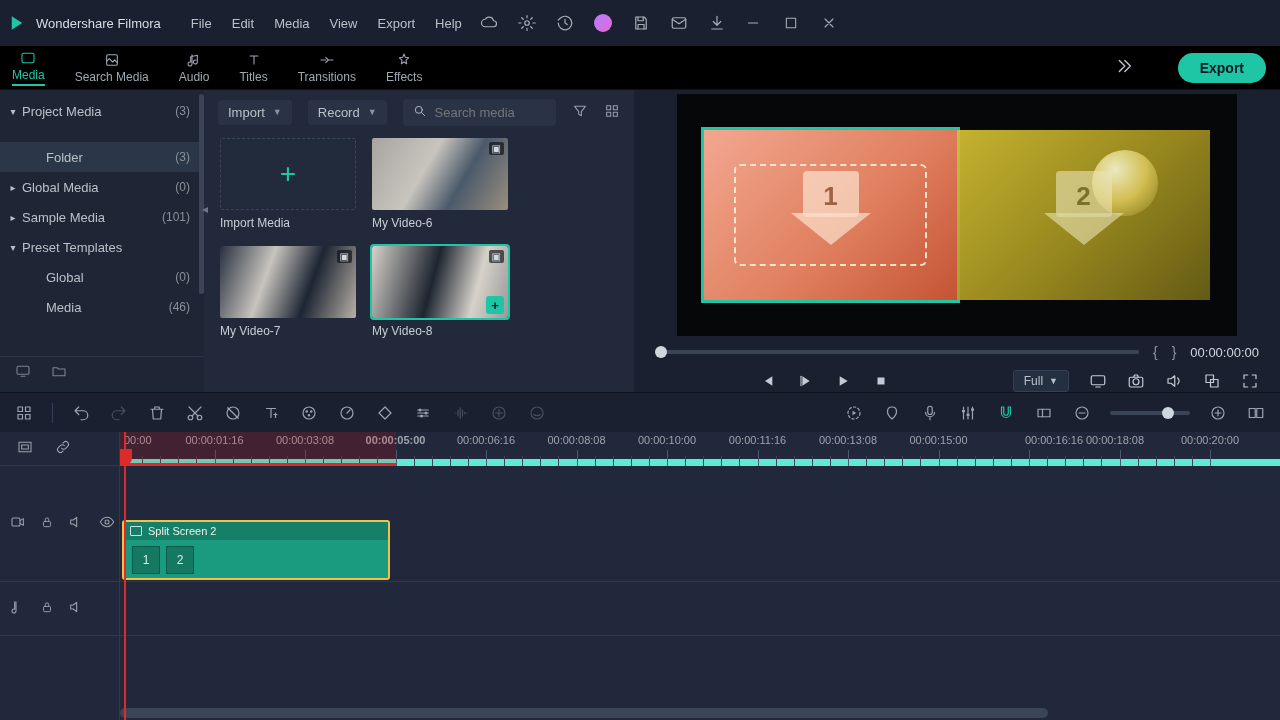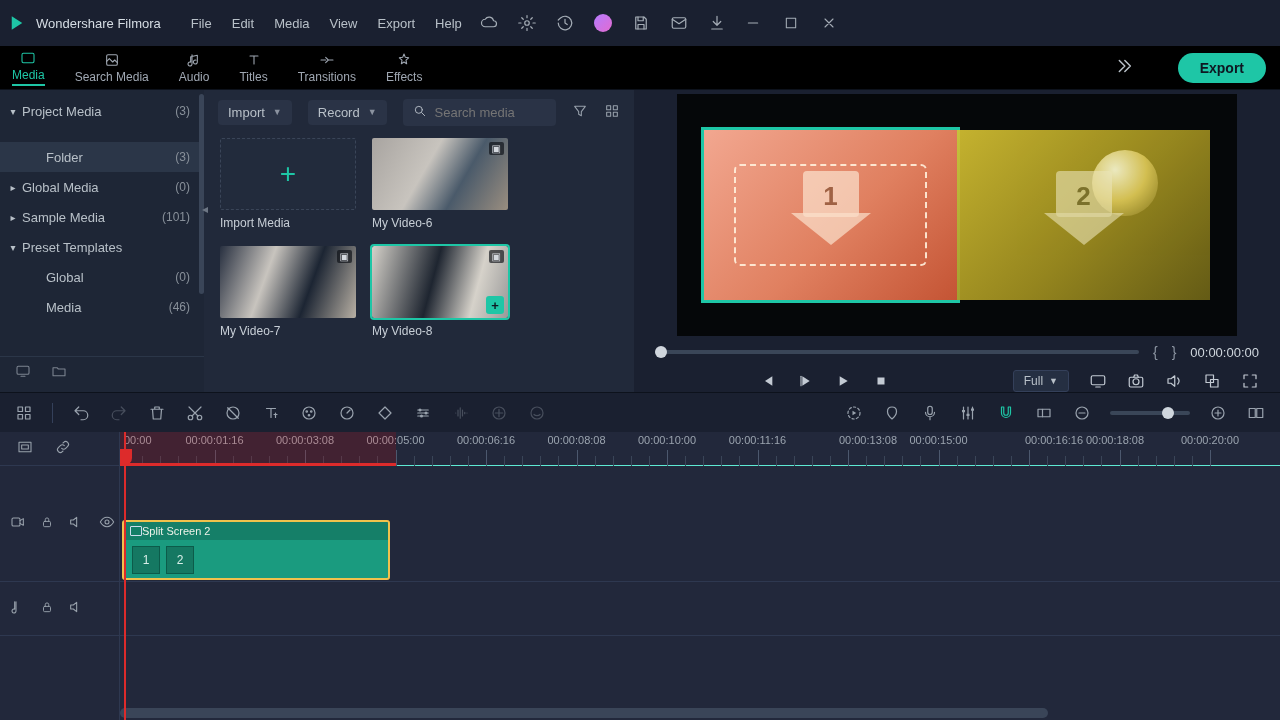--- a/index.html
+++ b/index.html
@@ -100,34 +100,34 @@
 .zoom-knob { position:absolute; right:16px; top:-4px; width:12px; height:12px; border-radius:50%; background:#cfd6dd; }
 
 
 .timeline { height:288px; background:#22283b; position:relative; display:flex; }
 .track-head { width:120px; background:#22283b; border-right:1px solid #2e3850; }
 .th-top { height:34px; display:flex; align-items:center; gap:20px; padding-left:16px; border-bottom:1px solid #2e3850; }
 .th-video { height:116px; display:flex; align-items:center; gap:14px; padding-left:10px; border-bottom:1px solid #2e3850; }
 .th-audio { height:54px; display:flex; align-items:center; gap:14px; padding-left:10px; border-bottom:1px solid #2e3850; }
 .th-ic { color:#99a2ac; cursor:pointer; font-size:13px; }
 .tracks { flex:1; position:relative; overflow:hidden; }
-.ruler { height:34px; border-bottom:1px solid #5eead4; position:relative; }
+.ruler { height:34px; border-bottom:7px solid #5eead4; position:relative; }
 .rlabel { position:absolute; top:2px; font-size:11px; color:#9ba4af; transform:translateX(-50%); }
 .rlabel:first-child { transform:none; }
 .tick-major { position:absolute; top:18px; width:1px; height:16px; background:#4c586e; }
 .tick-minor { position:absolute; top:24px; width:1px; height:10px; background:#3a4558; }
 .red-region { position:absolute; top:0; left:0; height:34px; background:rgba(255,0,0,.15); border-bottom:3px solid #dd2b2b; }
 .playhead { position:absolute; top:0; bottom:0; width:2px; background:#dd2b2b; z-index:5; }
 .playhead .cap { position:absolute; top:17px; left:-6px; width:14px; height:16px; background:#dd2b2b; border-radius:0 0 7px 7px; }
 .trackrow { height:116px; position:relative; border-bottom:1px solid #2e3850; }
 .trackrow.audio { height:54px; }
 .hscroll { position:absolute; left:0; bottom:2px; height:10px; width:928px; background:#3a4558; border-radius:5px; }
 
 .clip { position:absolute; top:54px; height:60px; background:#1a9b7f; border:2px solid #f0c24c; border-radius:3px; }
-.clip-hdr { height:18px; background:rgba(0,0,0,.18); display:flex; align-items:center; padding-left:6px; font-size:11px; color:#eef2e8; }
+.clip-hdr { height:18px; background:rgba(0,0,0,.18); display:flex; align-items:center; gap:6px; padding-left:6px; font-size:11px; color:#eef2e8; }
 .clip-cells { position:absolute; left:8px; top:24px; display:flex; gap:6px; }
 .clip-cell { width:28px; height:28px; border:1px solid #0c5b4a; background:rgba(10,40,34,.3); display:flex; align-items:center; justify-content:center; color:#d8eee8; font-size:12px; }
 .clip-ic { width:12px; height:10px; border:1px solid #cde; border-radius:1px; }
 
 
 .s { fill:none; stroke:currentColor; stroke-width:1.6; stroke-linecap:round; stroke-linejoin:round; }
 </style>
 </head>
 <body>
 
@@ -655,21 +655,21 @@
         <span class="tick-minor" style="left: 112.6px;"></span>
         <span class="tick-minor" style="left: 130.7px;"></span>
         <span class="tick-minor" style="left: 148.8px;"></span>
         <span class="tick-minor" style="left: 166.9px;"></span>
         <span class="rlabel" style="left: 185px;">00:00:03:08</span>
         <span class="tick-major" style="left: 185px;"></span>
         <span class="tick-minor" style="left: 203.1px;"></span>
         <span class="tick-minor" style="left: 221.2px;"></span>
         <span class="tick-minor" style="left: 239.3px;"></span>
         <span class="tick-minor" style="left: 257.4px;"></span>
-        <span class="rlabel" style="left: 275.5px;">00:00:05:00</span>
+        <span class="rlabel" style="left: 275.5px; font-weight: bold;">00:00:05:00</span>
         <span class="tick-major" style="left: 275.5px;"></span>
         <span class="tick-minor" style="left: 293.6px;"></span>
         <span class="tick-minor" style="left: 311.7px;"></span>
         <span class="tick-minor" style="left: 329.8px;"></span>
         <span class="tick-minor" style="left: 347.9px;"></span>
         <span class="rlabel" style="left: 366px;">00:00:06:16</span>
         <span class="tick-major" style="left: 366px;"></span>
         <span class="tick-minor" style="left: 384.1px;"></span>
         <span class="tick-minor" style="left: 402.2px;"></span>
         <span class="tick-minor" style="left: 420.3px;"></span>
@@ -685,21 +685,21 @@
         <span class="tick-minor" style="left: 565.1px;"></span>
         <span class="tick-minor" style="left: 583.2px;"></span>
         <span class="tick-minor" style="left: 601.3px;"></span>
         <span class="tick-minor" style="left: 619.4px;"></span>
         <span class="rlabel" style="left: 637.5px;">00:00:11:16</span>
         <span class="tick-major" style="left: 637.5px;"></span>
         <span class="tick-minor" style="left: 655.6px;"></span>
         <span class="tick-minor" style="left: 673.7px;"></span>
         <span class="tick-minor" style="left: 691.8px;"></span>
         <span class="tick-minor" style="left: 709.9px;"></span>
-        <span class="rlabel" style="left: 748px;">00:00:13:08</span>
+        <span class="rlabel" style="left: 728px;">00:00:13:08</span>
         <span class="tick-major" style="left: 728px;"></span>
         <span class="tick-minor" style="left: 746.1px;"></span>
         <span class="tick-minor" style="left: 764.2px;"></span>
         <span class="tick-minor" style="left: 782.3px;"></span>
         <span class="tick-minor" style="left: 800.4px;"></span>
         <span class="rlabel" style="left: 818.5px;">00:00:15:00</span>
         <span class="tick-major" style="left: 818.5px;"></span>
         <span class="tick-minor" style="left: 836.6px;"></span>
         <span class="tick-minor" style="left: 854.7px;"></span>
         <span class="tick-minor" style="left: 872.8px;"></span>

